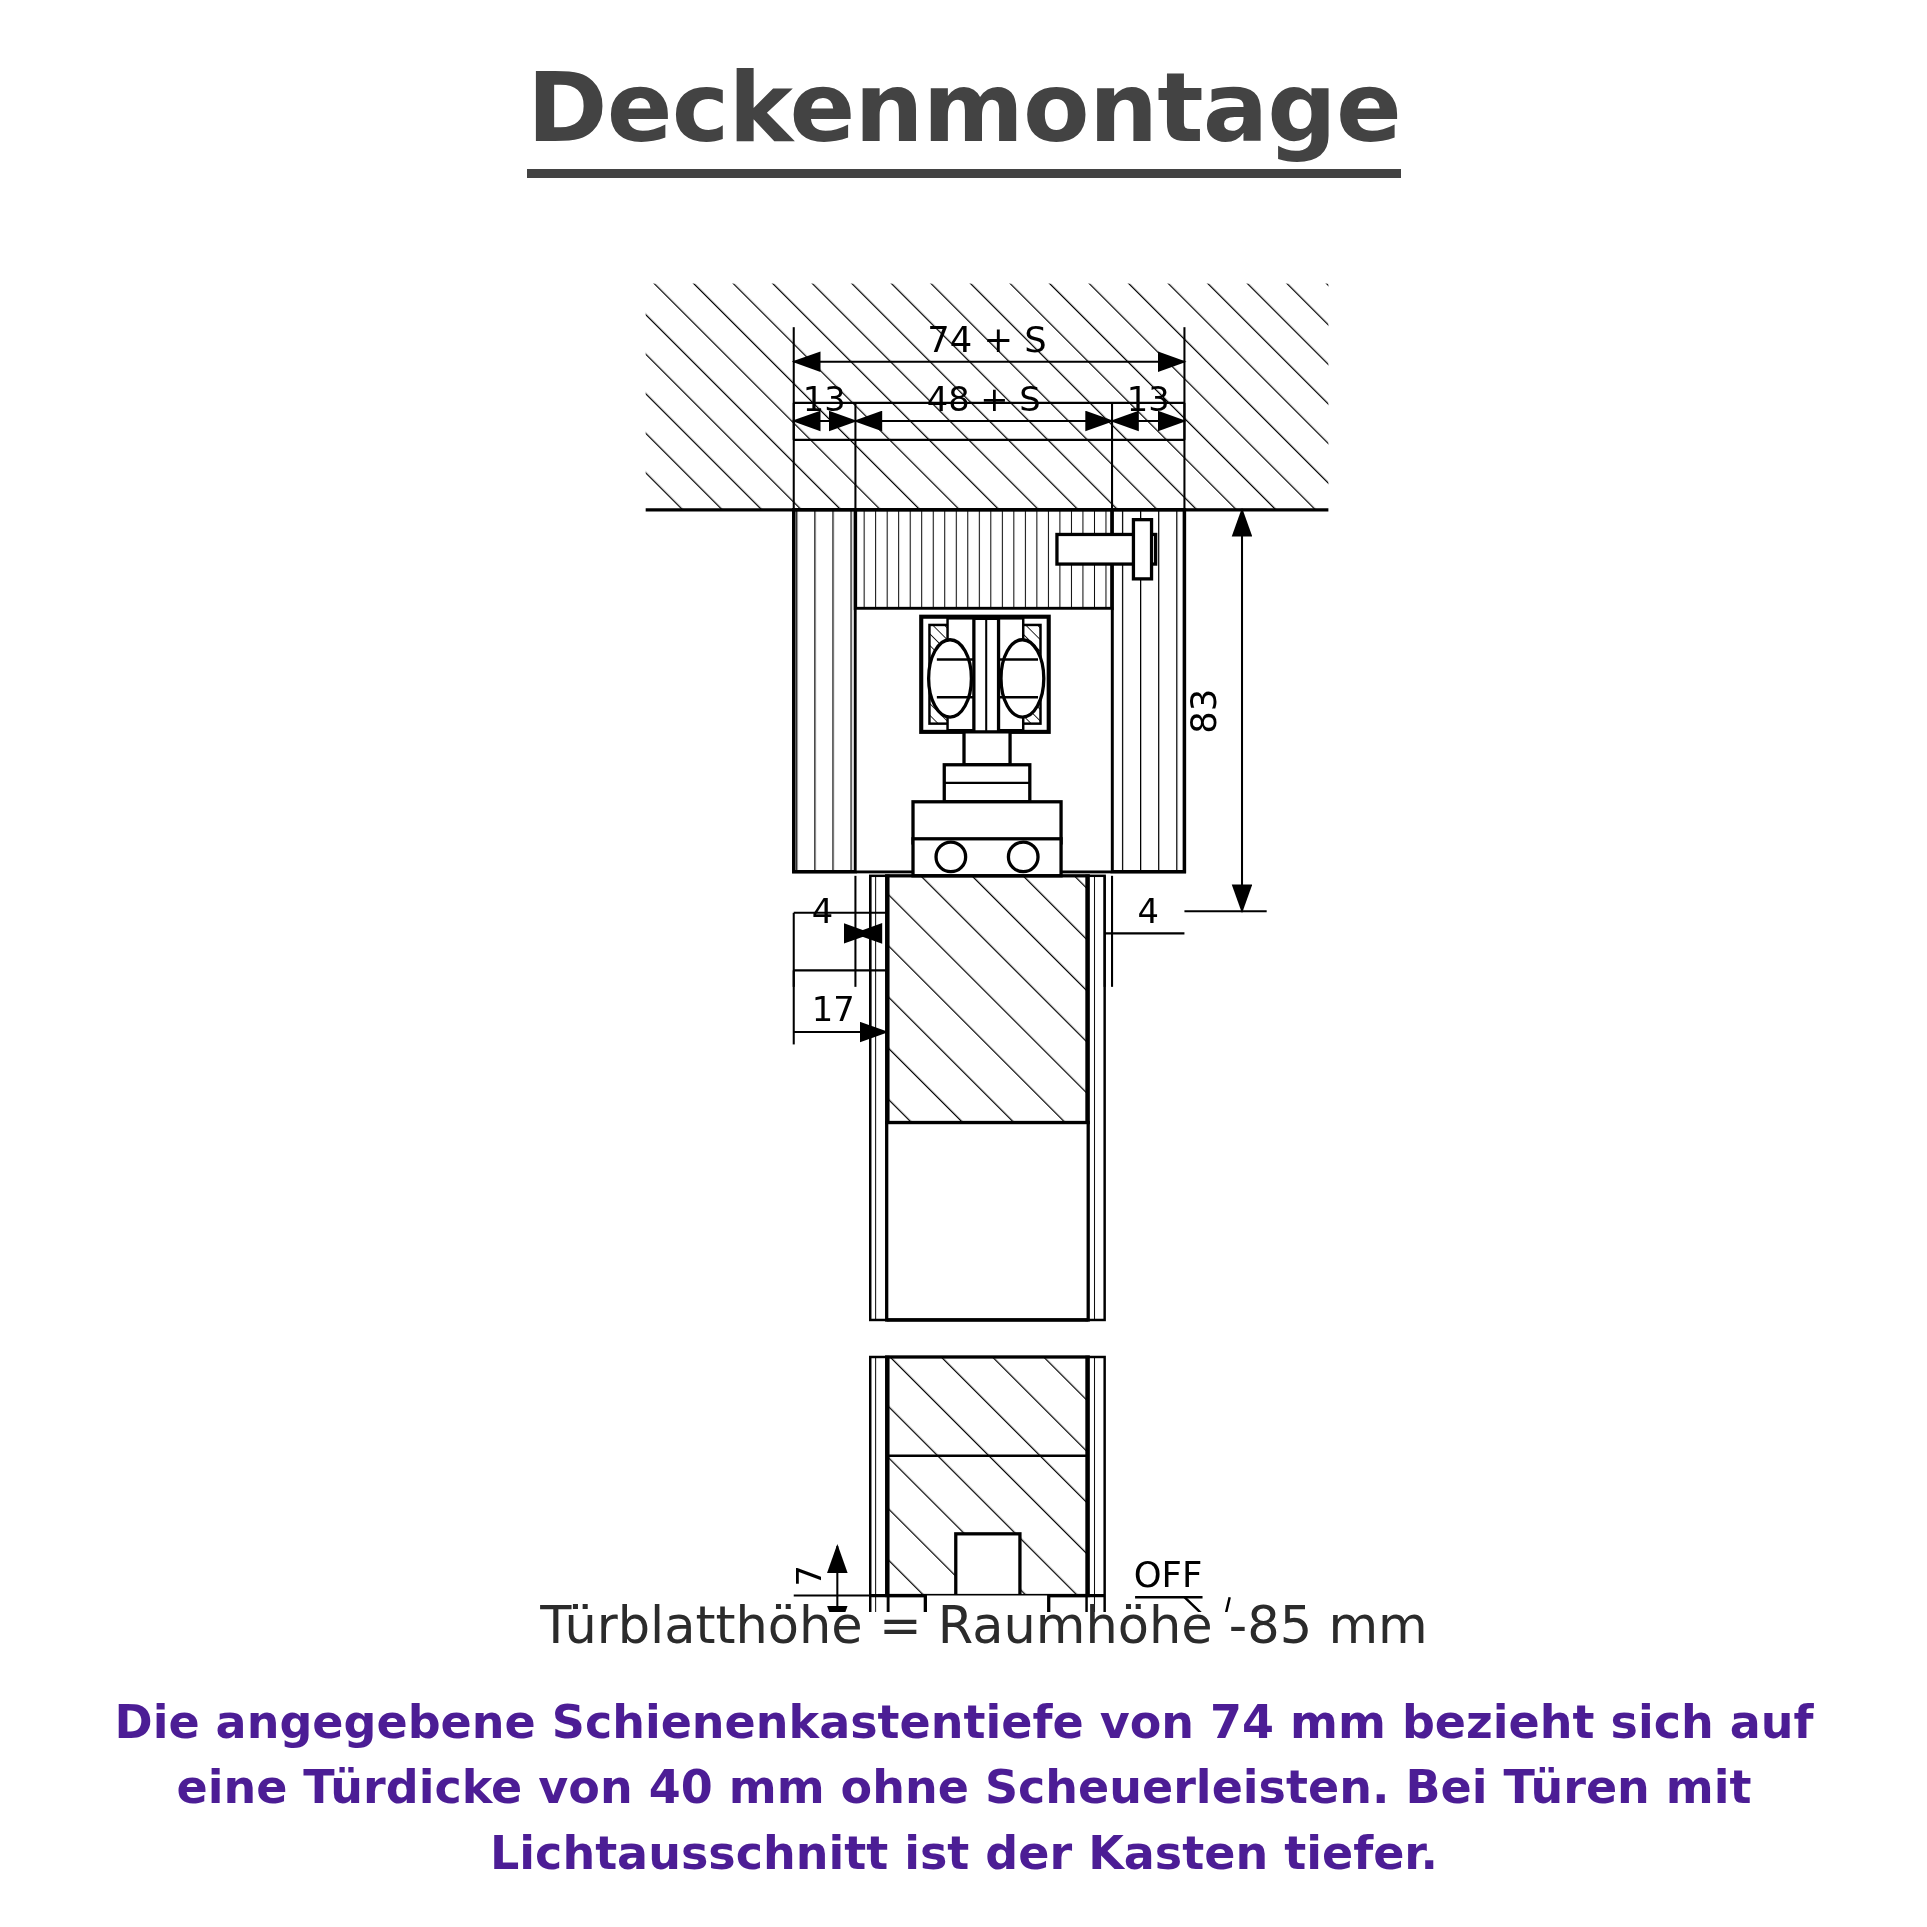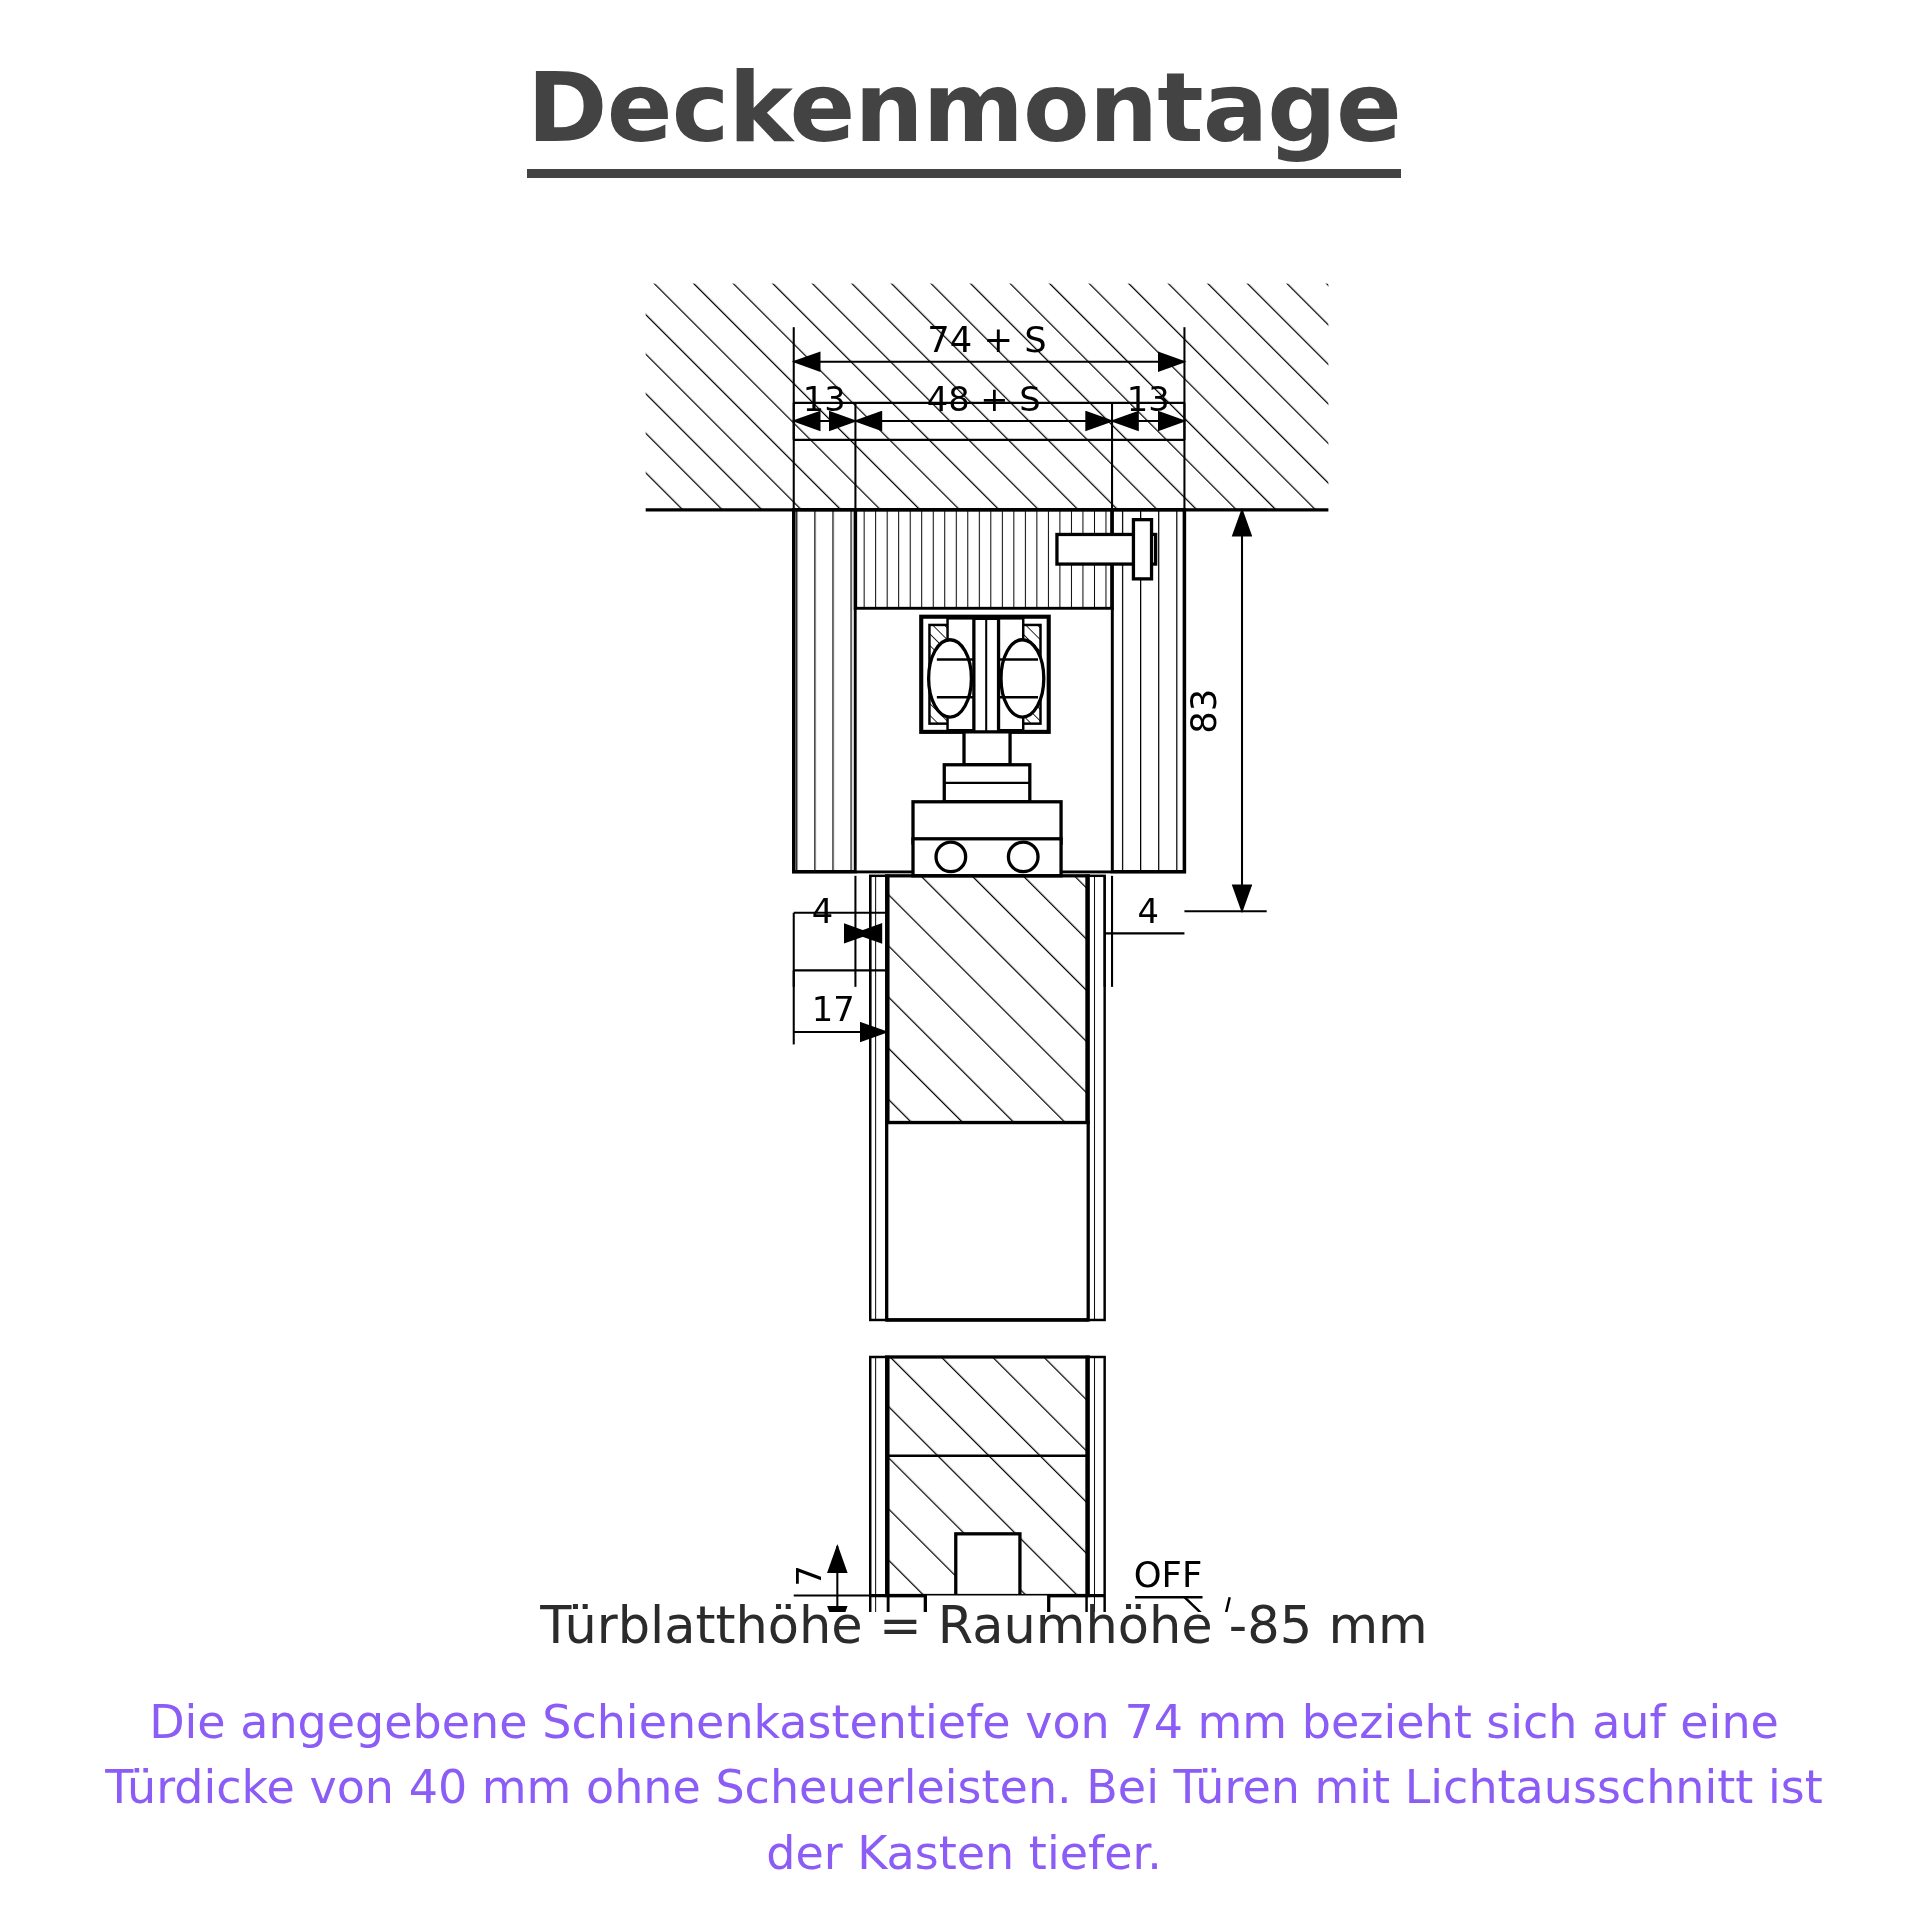--- a/index.html
+++ b/index.html
@@ -67,21 +67,22 @@
   }
 
   .footnote {
     position: absolute;
     top: 1690px;
     left: 92px;
     width: 1744px;
     text-align: center;
     font-size: 46px;
     line-height: 1.42;
-    color: #8b5cf6;
+    color: #4c1d95;
+    font-weight: bold;
   }
 </style>
 </head>
 <body>
 
 <div class="page">
 
   <div class="title">
     <span>Deckenmontage</span>
   </div>

